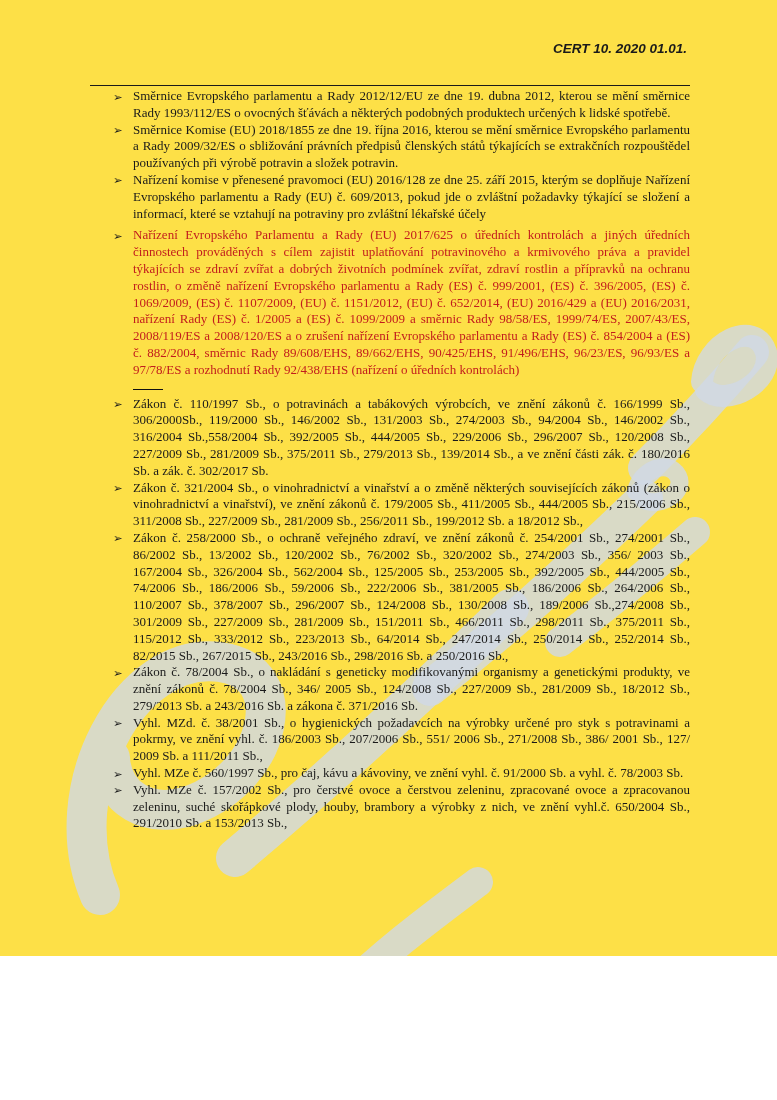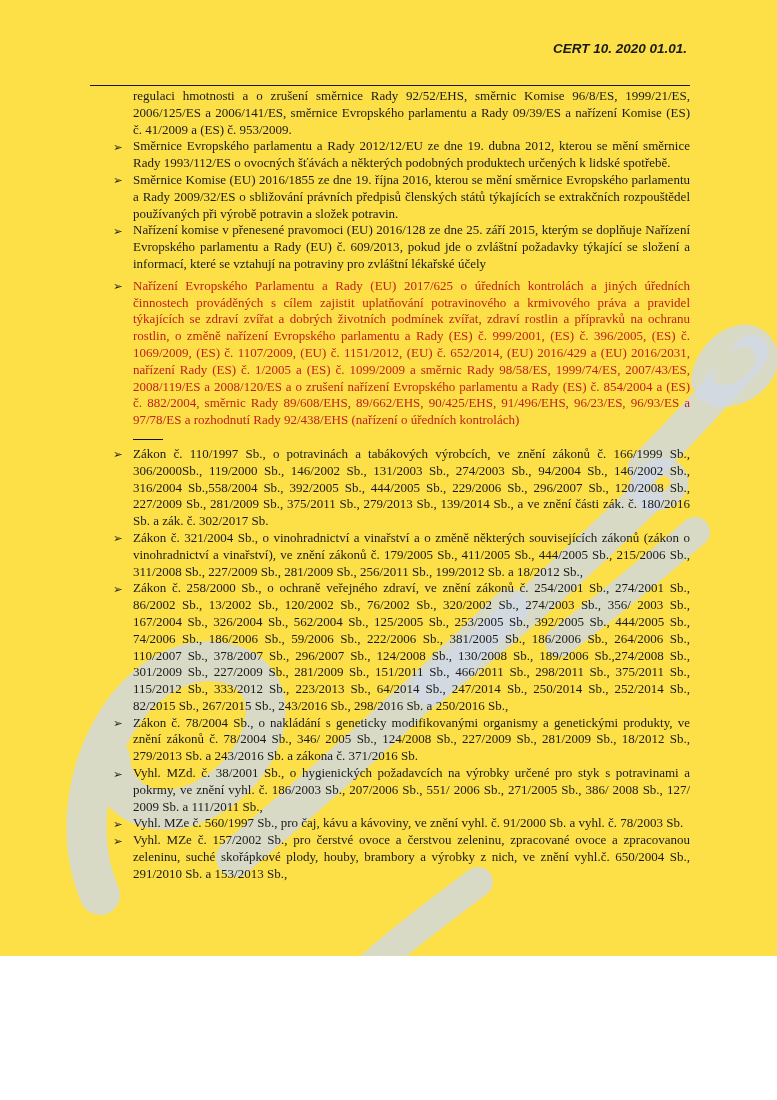--- a/index.html
+++ b/index.html
@@ -53,32 +53,31 @@
       <path d="M 702 382 C 705 342 755 318 766 352 C 774 382 726 408 706 390" stroke-width="22"></path>
       <path d="M 636 492 C 640 470 668 458 678 476 C 686 492 660 508 644 500" stroke-width="18"></path>
       <path d="M 330 1005 C 380 955 430 918 478 882" stroke-width="30"></path>
     </g>
   </svg>
 
   <div class="header-ref">CERT 10. 2020 01.01.</div>
   <div class="header-rule"></div>
 
   <div class="content">
-    <div class="para">regulaci hmotnosti a o zrušení směrnice Rady 92/52/EHS, směrnic Komise 96/8/ES, 1999/21/ES, 2006/125/ES a 2006/141/ES, směrnice Evropského parlamentu a Rady 09/39/ES a nařízení Komise (ES) č. 41/2009 a (ES) č. 953/2009.</div>
     <div>
         <div class="item"><span class="bullet">➢</span><span class="txt"><span class="b">Směrnice Evropského parlamentu a Rady 2012/12/EU</span><span> ze dne 19. dubna 2012, kterou se mění směrnice Rady 1993/112/ES o ovocných šťávách a některých podobných produktech určených k lidské spotřebě.</span></span></div>
-        <div class="item"><span class="bullet">➢</span><span class="txt"><span class="b">Směrnice Komise (EU) 2016/1855</span><span> ze dne 19. října 2016, kterou se mění směrnice Evropského parlamentu a Rady 2009/32/ES o sbližování právních předpisů členských států týkajících se extrakčních rozpouštědel používaných při výrobě potravin a složek potravin.</span></span></div>
+        <div class="item"><span class="bullet">➢</span><span class="txt"><span class="b">Směrnice Komise (EU) 2018/1855</span><span> ze dne 19. října 2016, kterou se mění směrnice Evropského parlamentu a Rady 2009/32/ES o sbližování právních předpisů členských států týkajících se extrakčních rozpouštědel používaných při výrobě potravin a složek potravin.</span></span></div>
         <div class="item"><span class="bullet">➢</span><span class="txt"><span class="b">Nařízení komise v přenesené pravomoci (EU) 2016/128</span><span> ze dne 25. září 2015, kterým se doplňuje </span><span class="b">Nařízení Evropského parlamentu a Rady (EU) č. 609/2013</span><span>, pokud jde o zvláštní požadavky týkající se složení a informací, které se vztahují na potraviny pro zvláštní lékařské účely</span></span></div>
         <div class="item red"><span class="bullet">➢</span><span class="txt"><span class="b">Nařízení Evropského Parlamentu a Rady (EU) 2017/625 o úředních kontrolách</span><span> a jiných úředních činnostech prováděných s cílem zajistit uplatňování potravinového a krmivového práva a pravidel týkajících se zdraví zvířat a dobrých životních podmínek zvířat, zdraví rostlin a přípravků na ochranu rostlin, o změně nařízení Evropského parlamentu a Rady (ES) č. 999/2001, (ES) č. 396/2005, (ES) č. 1069/2009, (ES) č. 1107/2009, (EU) č. 1151/2012, (EU) č. 652/2014, (EU) 2016/429 a (EU) 2016/2031, nařízení Rady (ES) č. 1/2005 a (ES) č. 1099/2009 a směrnic Rady 98/58/ES, 1999/74/ES, 2007/43/ES, 2008/119/ES a 2008/120/ES a o zrušení nařízení Evropského parlamentu a Rady (ES) č. 854/2004 a (ES) č. 882/2004, směrnic Rady 89/608/EHS, 89/662/EHS, 90/425/EHS, 91/496/EHS, 96/23/ES, 96/93/ES a 97/78/ES a rozhodnutí Rady 92/438/EHS (nařízení o úředních kontrolách)</span></span></div>
         <div class="separator"></div>
         <div class="item"><span class="bullet">➢</span><span class="txt"><span class="b">Zákon č. 110/1997 Sb., o potravinách a tabákových výrobcích,</span><span> ve znění zákonů č. 166/1999 Sb., 306/2000Sb., 119/2000 Sb., 146/2002 Sb., 131/2003 Sb., 274/2003 Sb., 94/2004 Sb., 146/2002 Sb., 316/2004 Sb.,558/2004 Sb., 392/2005 Sb., 444/2005 Sb., 229/2006 Sb., 296/2007 Sb., 120/2008 Sb., 227/2009 Sb., 281/2009 Sb., 375/2011 Sb., 279/2013 Sb., 139/2014 Sb., a ve znění části zák. č. 180/2016 Sb. a </span><span class="b">zák. č. 302/2017 Sb.</span></span></div>
         <div class="item"><span class="bullet">➢</span><span class="txt"><span class="b">Zákon č. 321/2004 Sb., o vinohradnictví a vinařství</span><span> a o změně některých souvisejících zákonů (zákon o vinohradnictví a vinařství), ve znění zákonů č. 179/2005 Sb., 411/2005 Sb., 444/2005 Sb., 215/2006 Sb., 311/2008 Sb., 227/2009 Sb., 281/2009 Sb., 256/2011 Sb., 199/2012 Sb. a 18/2012 Sb.,</span></span></div>
         <div class="item"><span class="bullet">➢</span><span class="txt"><span class="b">Zákon č. 258/2000 Sb., o ochraně veřejného zdraví</span><span>, ve znění zákonů č. 254/2001 Sb., 274/2001 Sb., 86/2002 Sb., 13/2002 Sb., 120/2002 Sb., 76/2002 Sb., 320/2002 Sb., 274/2003 Sb., 356/ 2003 Sb., 167/2004 Sb., 326/2004 Sb., 562/2004 Sb., 125/2005 Sb., 253/2005 Sb., 392/2005 Sb., 444/2005 Sb., 74/2006 Sb., 186/2006 Sb., 59/2006 Sb., 222/2006 Sb., 381/2005 Sb., 186/2006 Sb., 264/2006 Sb., 110/2007 Sb., 378/2007 Sb., 296/2007 Sb., 124/2008 Sb., 130/2008 Sb., 189/2006 Sb.,274/2008 Sb., 301/2009 Sb., 227/2009 Sb., 281/2009 Sb., 151/2011 Sb., 466/2011 Sb., 298/2011 Sb., 375/2011 Sb., 115/2012 Sb., 333/2012 Sb., 223/2013 Sb., 64/2014 Sb., 247/2014 Sb., 250/2014 Sb., 252/2014 Sb., 82/2015 Sb., 267/2015 Sb., 243/2016 Sb., 298/2016 Sb. a 250/2016 Sb.,</span></span></div>
         <div class="item"><span class="bullet">➢</span><span class="txt"><span class="b">Zákon č. 78/2004 Sb., o nakládání s geneticky modifikovanými organismy a genetickými produkty</span><span>, ve znění zákonů č. 78/2004 Sb., 346/ 2005 Sb., 124/2008 Sb., 227/2009 Sb., 281/2009 Sb., 18/2012 Sb., 279/2013 Sb. a 243/2016 Sb.</span><span class="b"> a zákona č. 371/2016 Sb.</span></span></div>
-        <div class="item"><span class="bullet">➢</span><span class="txt"><span class="b">Vyhl. MZd. č. 38/2001 Sb., o hygienických požadavcích na výrobky určené pro styk s potravinami a pokrmy</span><span>, ve znění vyhl. č. 186/2003 Sb., 207/2006 Sb., 551/ 2006 Sb., 271/2005 Sb., 386/ 2008 Sb., 127/ 2009 Sb. a 111/2011 Sb.,</span></span></div>
+        <div class="item"><span class="bullet">➢</span><span class="txt"><span class="b">Vyhl. MZd. č. 38/2001 Sb., o hygienických požadavcích na výrobky určené pro styk s potravinami a pokrmy</span><span>, ve znění vyhl. č. 186/2003 Sb., 207/2006 Sb., 551/ 2006 Sb., 271/2008 Sb., 386/ 2001 Sb., 127/ 2009 Sb. a 111/2011 Sb.,</span></span></div>
         <div class="item"><span class="bullet">➢</span><span class="txt"><span class="b">Vyhl. MZe č. 560/1997 Sb., pro čaj, kávu a kávoviny</span><span>, ve znění vyhl. č. 91/2000 Sb. a vyhl. č. 78/2003 Sb.</span></span></div>
         <div class="item"><span class="bullet">➢</span><span class="txt"><span class="b">Vyhl. MZe č. 157/2002 Sb., pro čerstvé ovoce a čerstvou zeleninu, zpracované ovoce a zpracovanou zeleninu, suché skořápkové plody, houby, brambory a výrobky z nich</span><span>, ve znění vyhl.č. 650/2004 Sb., 291/2010 Sb. a 153/2013 Sb.,</span></span></div>
       </div>
   </div>
 
   <div class="footer-rule"></div>
   <div class="footer-text">
     <span class="inner">
       <span>Stránka</span>
       <span class="b">3</span>

